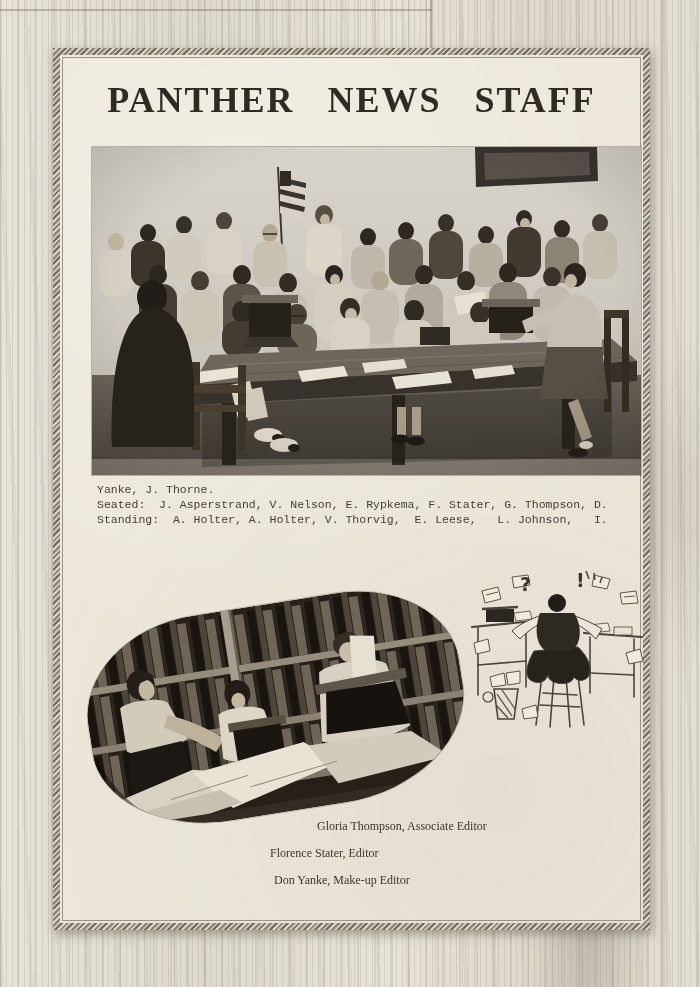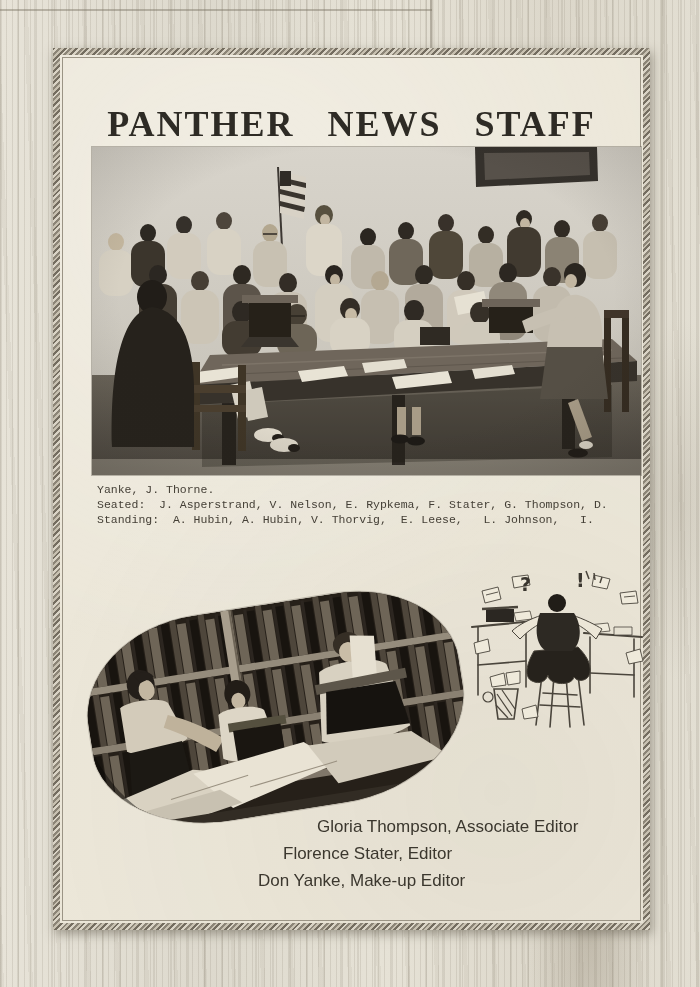--- a/index.html
+++ b/index.html
@@ -23,45 +23,45 @@
   
   .page{position:absolute;left:53px;top:48px;width:597px;height:882px;box-sizing:border-box;
     background:#ece7d9;
     background-image:radial-gradient(circle at 30% 18%, rgba(255,255,255,.28), transparent 55%),
                      radial-gradient(circle at 75% 85%, rgba(120,110,90,.07), transparent 55%);
     border:7px solid transparent;
     border-image:repeating-linear-gradient(135deg,#746d60 0 2px,#d9d3c5 2px 4px,#8c8577 4px 6px,#c7c0b0 6px 8px) 7;
     box-shadow:2px 4px 10px rgba(90,84,70,.5);}
   .inner-line{position:absolute;inset:2px;border:1px solid #9b9485;pointer-events:none;}
 
-  .title{position:absolute;top:48px;left:0;width:100%;margin:0;text-align:center;
+  .title{position:absolute;top:24px;left:0;width:100%;margin:0;text-align:center;
     font-family:"Liberation Serif",serif;font-weight:700;font-size:36px;
     letter-spacing:2px;word-spacing:22px;color:#2e2b25;}
 
   .photo1{position:absolute;left:32px;top:92px;width:549px;height:328px;
     box-shadow:0 0 0 1px rgba(95,90,80,.4);}
 
   .caption{position:absolute;left:37px;top:427px;width:540px;
     font-family:"Liberation Mono","DejaVu Sans Mono",monospace;
     font-size:11.5px;line-height:15px;color:#443f36;}
   .cap-line{white-space:pre;}
 
   .cartoon{position:absolute;left:408px;top:514px;width:178px;height:162px;}
 
   .photo2{position:absolute;left:28px;top:549px;width:376px;height:208px;
     transform:rotate(-9deg);overflow:hidden;
     border-radius:32% 30% 36% 34% / 45% 40% 48% 42%;
     box-shadow:0 0 0 1px rgba(95,90,80,.3);}
 
   .credits{position:absolute;left:198px;top:758px;
-    font-family:Liberation Sans, sans-serif;
-    font-size:17px;line-height:27px;color:#3b372e;}
+    font-family:Liberation Serif, serif;
+    font-size:12px;line-height:27px;color:#3b372e;}
   .credit-1{margin-left:59px;}
-  .credit-2{margin-left:25px;}
-  .credit-3{margin-left:0;}
+  .credit-2{margin-left:12px;}
+  .credit-3{margin-left:16px;}
 
   svg{display:block;width:100%;height:100%;}
 </style>
 </head>
 <body>
 
 <div class="canvas">
   <div class="wood"></div>
   <div class="seam seam-h1"></div>
   <div class="seam seam-v1"></div>
@@ -242,21 +242,21 @@
           <ellipse cx="494" cy="298" rx="7" ry="4" fill="#ddd7c9"></ellipse>
           <ellipse cx="486" cy="306" rx="10" ry="4.5" fill="#1f1b16"></ellipse>
         </g>
         <rect x="0" y="0" width="549" height="328" fill="url(#vig)"></rect>
       </svg>
     </div>
 
     <div class="caption">
       <div class="cap-line">Yanke, J. Thorne.</div>
       <div class="cap-line">Seated:  J. Asperstrand, V. Nelson, E. Rypkema, F. Stater, G. Thompson, D.</div>
-      <div class="cap-line">Standing:  A. Hubin, A. Hubin, V. Thorvig,  E. Leese,   L. Johnson,   I.</div>
+      <div class="cap-line">Standing:  A. Holter, A. Holter, V. Thorvig,  E. Leese,   L. Johnson,   I.</div>
     </div>
 
     <div class="cartoon" role="img" aria-label="Ink cartoon of a frazzled editor hunched on a tall stool at a cluttered desk, papers flying, wastebasket overflowing, question mark and exclamation point overhead">
       <svg viewBox="0 0 178 162">
         <g stroke="#4a453c" fill="none" stroke-width="1.6" stroke-linecap="round">
 
           <path d="M4,58 L66,52" stroke-width="2.2"></path>
           <path d="M10,58 L10,126"></path>
             <path d="M58,54 L58,118"></path>
             <path d="M10,96 L58,92"></path>

